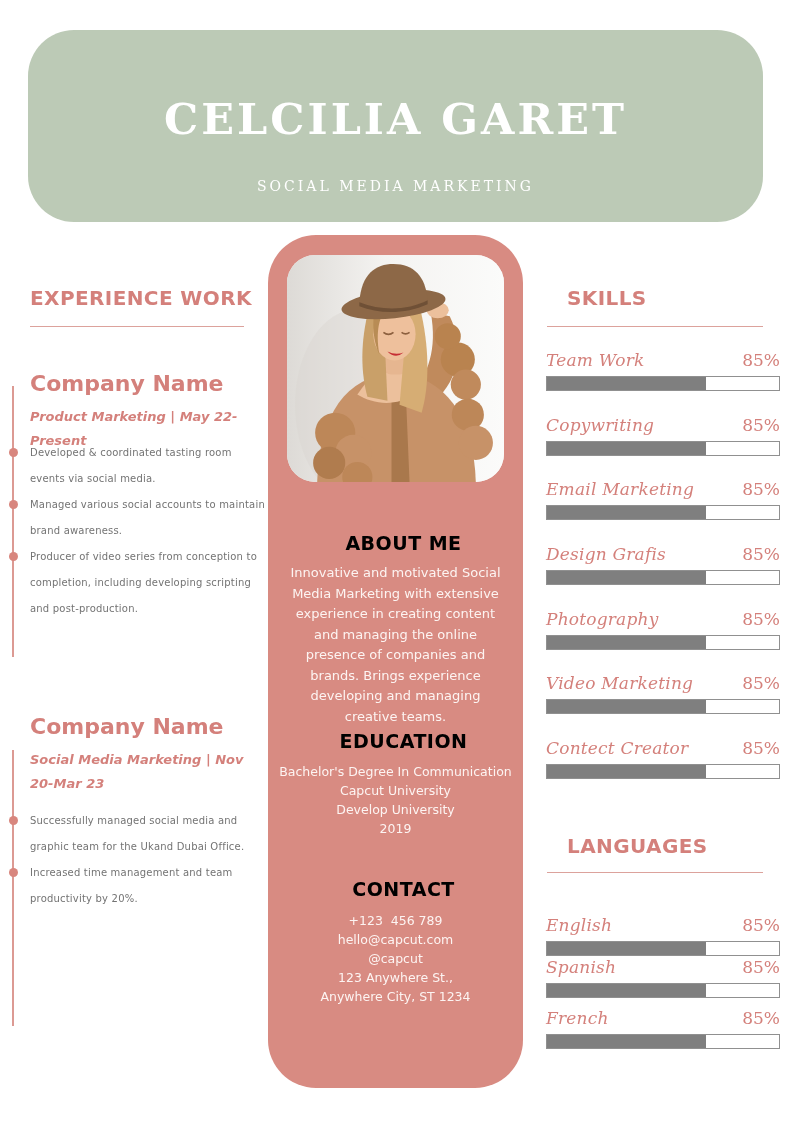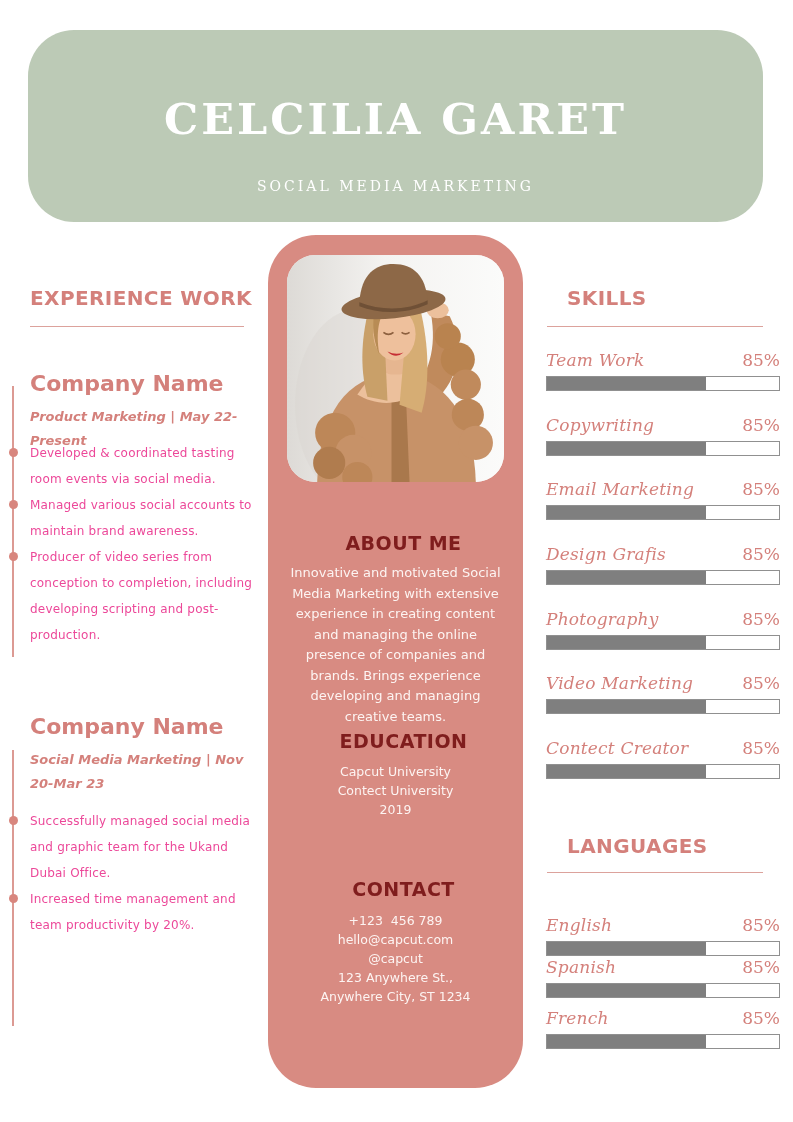--- a/index.html
+++ b/index.html
@@ -39,21 +39,21 @@
   .job2 { top:714px; }
   .job-company { font-size:22px; font-weight:bold; color:#d4807b; }
   .job-meta {
     font-size:13px; font-weight:bold; font-style:italic; color:#d4807b;
     margin-top:9px; line-height:24px;
   }
   .bullets { position:absolute; left:30px; width:235px; }
   .bullets1 { top:440px; }
   .bullets2 { top:808px; }
   .bullet {
-    position:relative; font-size:12px; color:#ec4899; line-height:26px;
+    position:relative; font-size:10px; color:#737373; line-height:26px;
     letter-spacing:0.2px;
   }
   .bullet::before {
     content:""; position:absolute; left:-21px; top:8px;
     width:9px; height:9px; border-radius:50%; background:#d8867e;
   }
   .timeline { position:absolute; left:12px; width:2px; background:#dc9a93; }
   .timeline1 { top:386px; height:271px; }
   .timeline2 { top:750px; height:276px; }
 
@@ -62,21 +62,21 @@
     position:absolute; left:268px; top:235px; width:255px; height:853px;
     background:#d88b82; border-radius:48px; text-align:center; color:#ffffff;
   }
   .photo-frame {
     position:absolute; left:19px; top:20px; width:217px; height:227px;
     border-radius:28px; overflow:hidden; background:#f3f1ee;
   }
   .photo-frame svg { display:block; width:100%; height:100%; }
   .panel-heading {
     position:absolute; left:16px; right:0; font-size:19px; font-weight:bold;
-    letter-spacing:0.5px; color:#7f1d1d;
+    letter-spacing:0.5px; color:#000000;
   }
   .about-heading { top:297px; }
   .about-text {
     position:absolute; left:21px; top:328px; width:213px;
     font-size:13px; line-height:20.5px; color:#fdf4f2;
   }
   .edu-heading { top:495px; }
   .panel-line { font-size:12.5px; line-height:19px; color:#fdf4f2; white-space:pre-wrap; }
   .edu-lines { position:absolute; left:10px; top:527px; width:235px; }
   .contact-heading { top:643px; }
@@ -185,22 +185,23 @@
         <path d="M72 48 C 74 20 88 10 106 10 C 126 10 138 22 140 46 C 118 56 92 56 72 48 Z" fill="#8d6847"></path>
         <path d="M72 48 C 95 57 120 56 140 46 L 140 50 C 118 60 92 60 72 52 Z" fill="#6f5036"></path>
       </svg>
     </div>
 
     <div class="panel-heading about-heading">ABOUT ME</div>
     <div class="about-text">Innovative and motivated Social Media Marketing with extensive experience in creating content and managing the online presence of companies and brands. Brings experience developing and managing creative teams.</div>
 
     <div class="panel-heading edu-heading">EDUCATION</div>
     <div class="edu-lines">
+      <div class="panel-line">Bachelor's Degree In Communication</div>
       <div class="panel-line">Capcut University</div>
-      <div class="panel-line">Contect University</div>
+      <div class="panel-line">Develop University</div>
       <div class="panel-line">2019</div>
     </div>
 
     <div class="panel-heading contact-heading">CONTACT</div>
     <div class="contact-lines">
       <div class="panel-line">+123  456 789</div>
       <div class="panel-line">hello@capcut.com</div>
       <div class="panel-line">@capcut</div>
       <div class="panel-line">123 Anywhere St.,</div>
       <div class="panel-line">Anywhere City, ST 1234</div>

